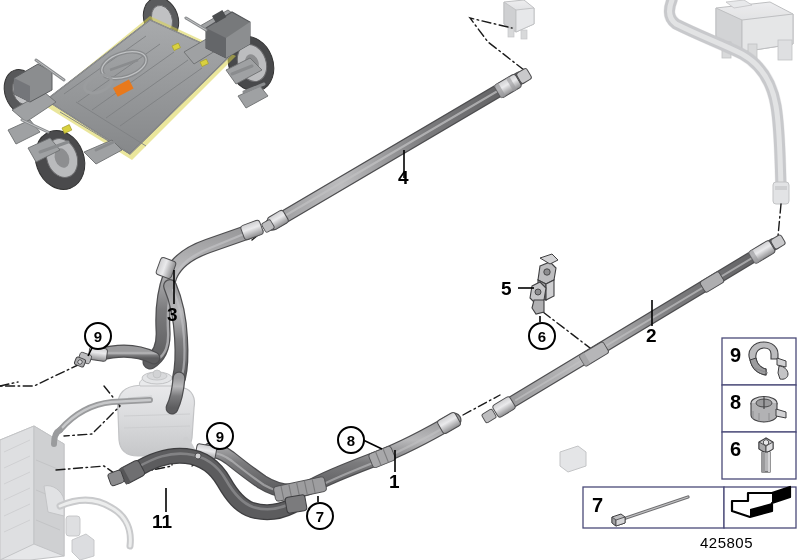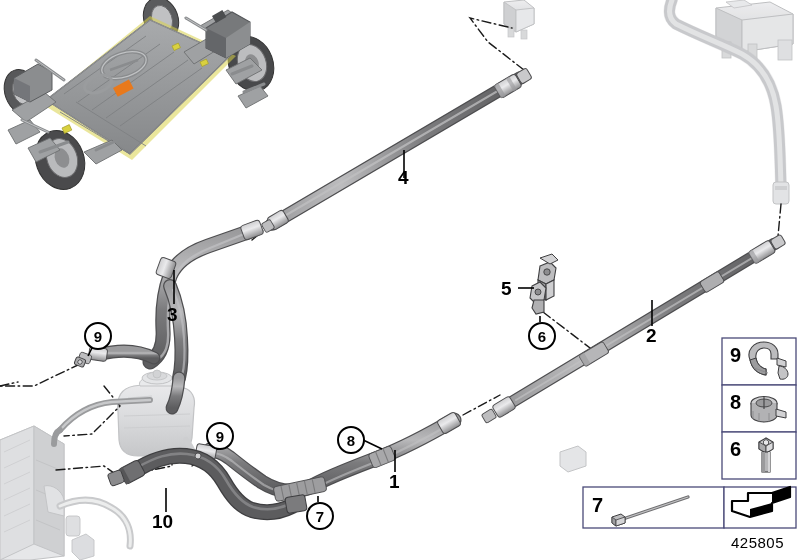--- a/index.html
+++ b/index.html
@@ -518,31 +518,31 @@
     </g>
   </svg>
 
   <div>
 
     <div class="callout-num" style="left:389px;top:472px;">1</div>
     <div class="callout-num" style="left:646px;top:326px;">2</div>
     <div class="callout-num" style="left:167px;top:305px;">3</div>
     <div class="callout-num" style="left:398px;top:168px;">4</div>
     <div class="callout-num" style="left:501px;top:279px;">5</div>
-    <div class="callout-num" style="left:152px;top:512px;">10</div>
+    <div class="callout-num" style="left:152px;top:512px;">11</div>
 
     <div class="callout-circ" style="left:528px;top:322px;">6</div>
     <div class="callout-circ" style="left:306px;top:502px;">7</div>
     <div class="callout-circ" style="left:337px;top:426px;">8</div>
     <div class="callout-circ" style="left:84px;top:322px;">9</div>
     <div class="callout-circ" style="left:206px;top:422px;">9</div>
   </div>
 
   <div>
     <div class="legend-num" style="left:730px;top:344px;">9</div>
     <div class="legend-num" style="left:730px;top:391px;">8</div>
     <div class="legend-num" style="left:730px;top:438px;">6</div>
     <div class="legend-num" style="left:592px;top:494px;">7</div>
   </div>
 
-  <div class="partno" style="left:731px;top:534px;text-align:center;">425805</div>
+  <div class="partno" style="left:700px;top:534px;text-align:center;">425805</div>
 
 </div>
 
 </body></html>

